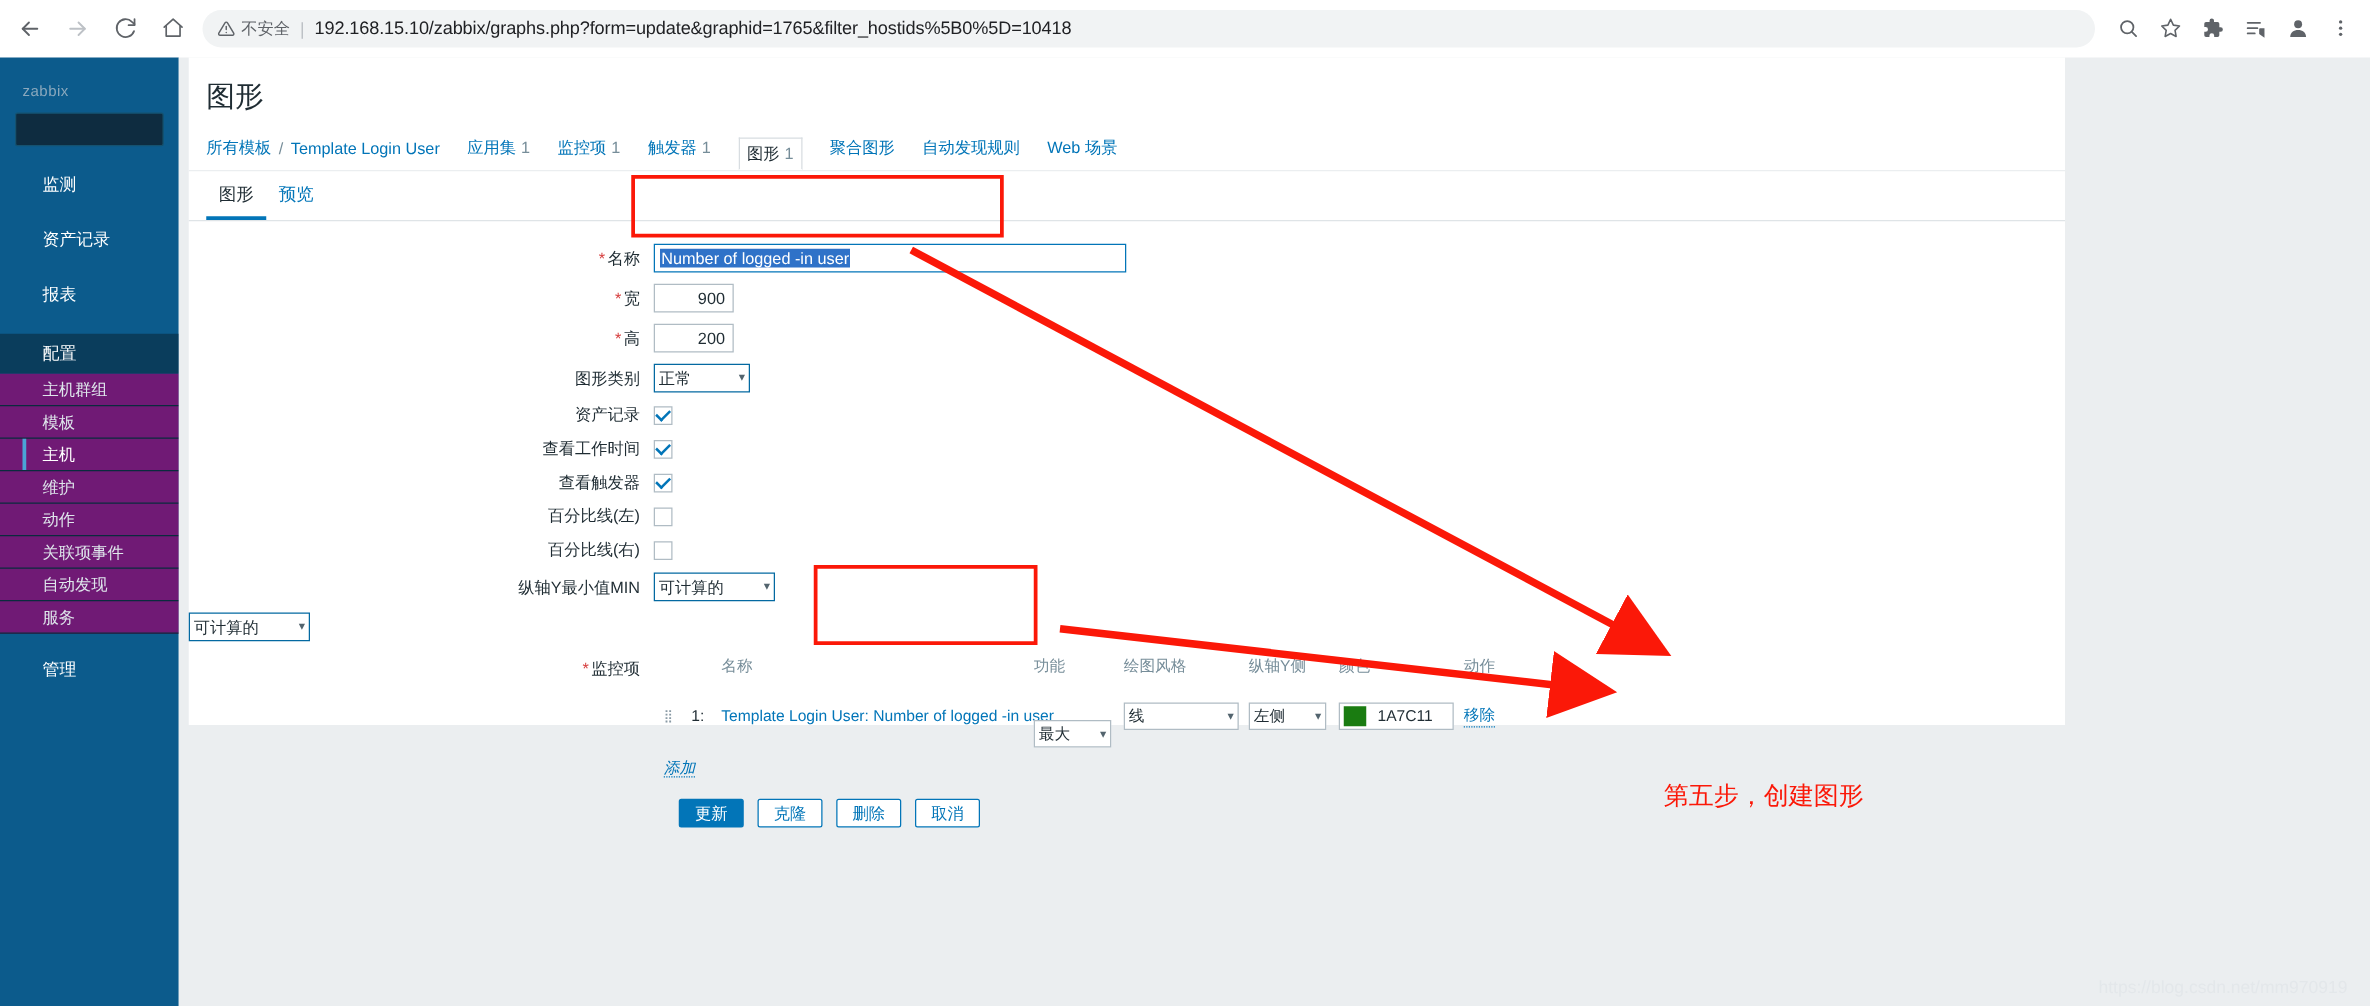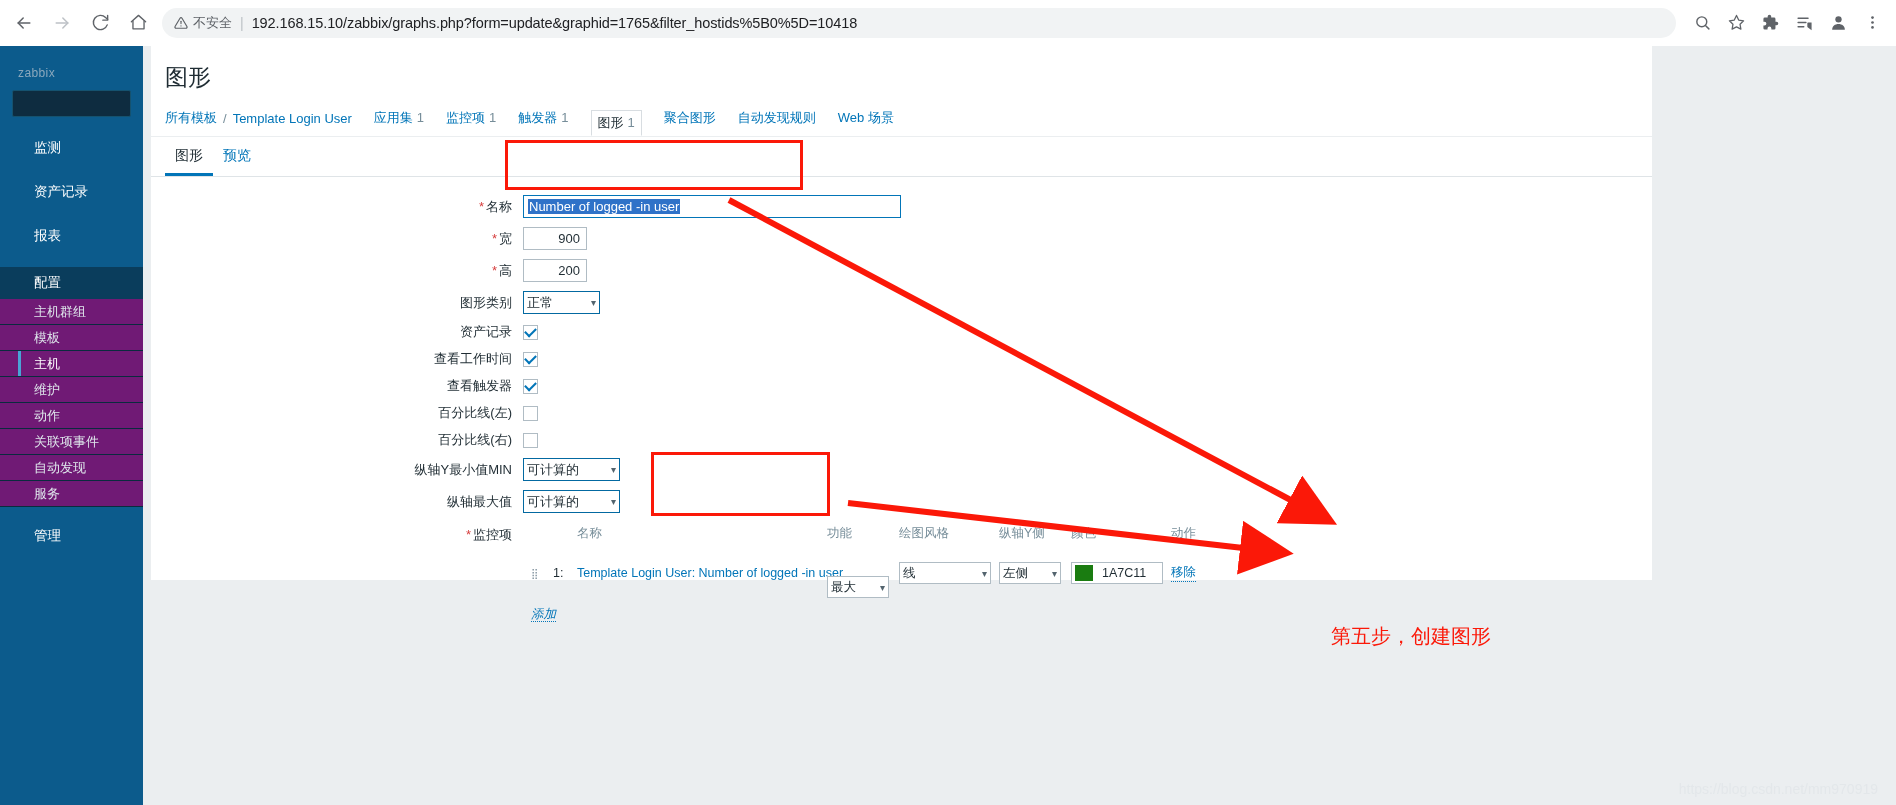--- a/index.html
+++ b/index.html
@@ -422,21 +422,20 @@
 
       <div class="frow">
         <div class="flabel">纵轴Y最小值MIN</div>
         <div class="fselect wide">
           <span>可计算的</span>
           <span class="chev">▾</span>
         </div>
       </div>
 
       <div class="frow">
-        <div class="flabel">纵轴最大值</div>
         <div class="fselect wide">
           <span>可计算的</span>
           <span class="chev">▾</span>
         </div>
       </div>
 
       <div class="items-wrap">
         <div class="items-label"><span class="req">*</span><span>监控项</span></div>
         <div class="items-table">
           <div class="ihead">
@@ -480,20 +479,26 @@
                 </div>
               </div>
             <div class="ic" style="width:60px;font-family:Liberation Mono, monospace;">
                 <span class="remove-link">移除</span>
               </div>
           </div>
           <div style="padding-top:8px;font-style:italic;"><span class="add-link">添加</span></div>
         </div>
       </div>
 
+      <div class="btn-row">
+        <div class="btn btn-primary">更新</div>
+        <div class="btn btn-secondary">克隆</div>
+        <div class="btn btn-secondary">删除</div>
+        <div class="btn btn-secondary">取消</div>
+      </div>
 
     </div>
   </div>
 
   <div class="watermark">https://blog.csdn.net/mm970919</div>
 </div>
 
 <div class="anno-box" style="left:505px; top:140px; width:298px; height:50px;"></div>
 <div class="anno-box" style="left:651px; top:452px; width:179px; height:64px;"></div>
 

